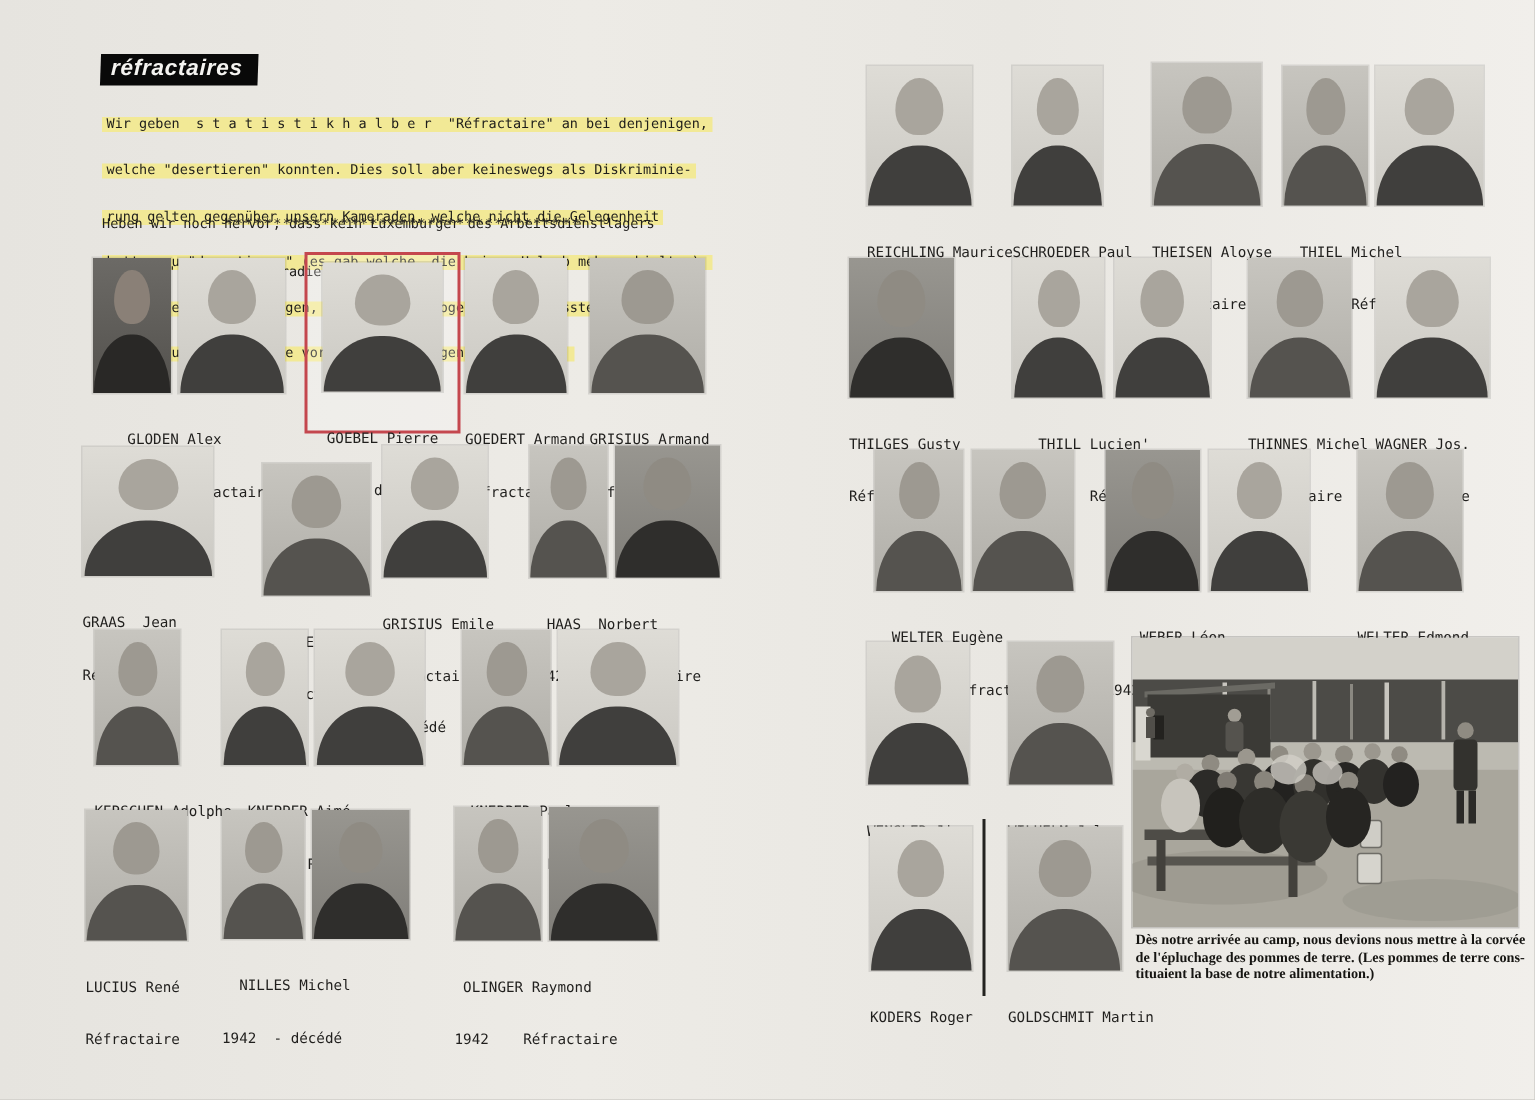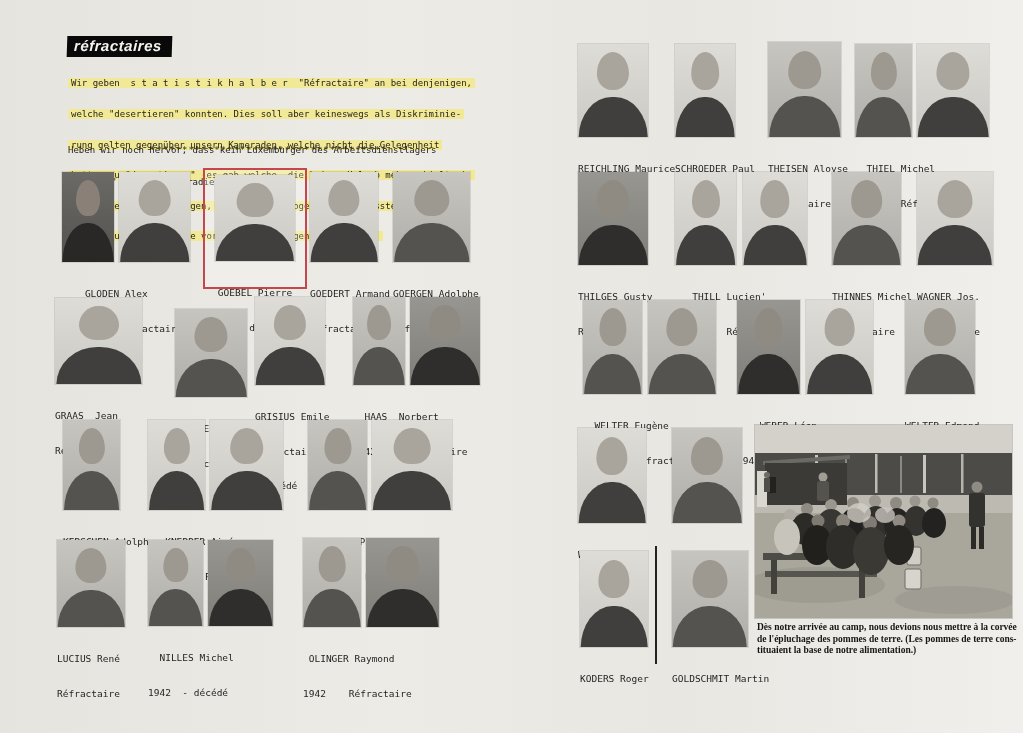--- a/index.html
+++ b/index.html
@@ -99,21 +99,21 @@
       <div>GOEDERT Armand</div>
       <div>Réfractaire</div>
     </figcaption>
   </figure>
 
   <figure class="person" style="left:393px;top:172px;margin:0">
     <div class="pics" style="height:90px">
       <div class="pic p-mid" style="width:77px;height:90px"></div>
     </div>
     <figcaption class="cap">
-      <div>GOERGEN Adolphe</div>
+      <div>GRISIUS Armand</div>
       <div>Réfractaire</div>
     </figcaption>
   </figure>
 
   <figure class="person" style="left:55px;top:298px;margin:0">
     <div class="pics" style="height:86px">
       <div class="pic p-light" style="width:87px;height:86px"></div>
     </div>
     <figcaption class="cap">
       <div>GRAAS  Jean</div>
@@ -249,21 +249,21 @@
     <div class="pics" style="height:93px">
       <div class="pic p-mid" style="width:57px;height:93px"></div>
       <div class="pic p-light" style="width:72px;height:93px"></div>
     </div>
     <figcaption class="cap">
       <div>  THIEL Michel</div>
       <div>1942    Réfractaire</div>
     </figcaption>
   </figure>
 
-  <figure class="person" style="left:578px;top:172px;margin:0">
+  <figure class="person" style="left:566px;top:172px;margin:0">
     <div class="pics" style="height:93px">
       <div class="pic p-dark" style="width:70px;height:93px"></div>
     </div>
     <figcaption class="cap">
       <div>THILGES Gusty</div>
       <div>Réfractaire</div>
     </figcaption>
   </figure>
 
   <figure class="person" style="left:675px;top:172px;margin:0">

